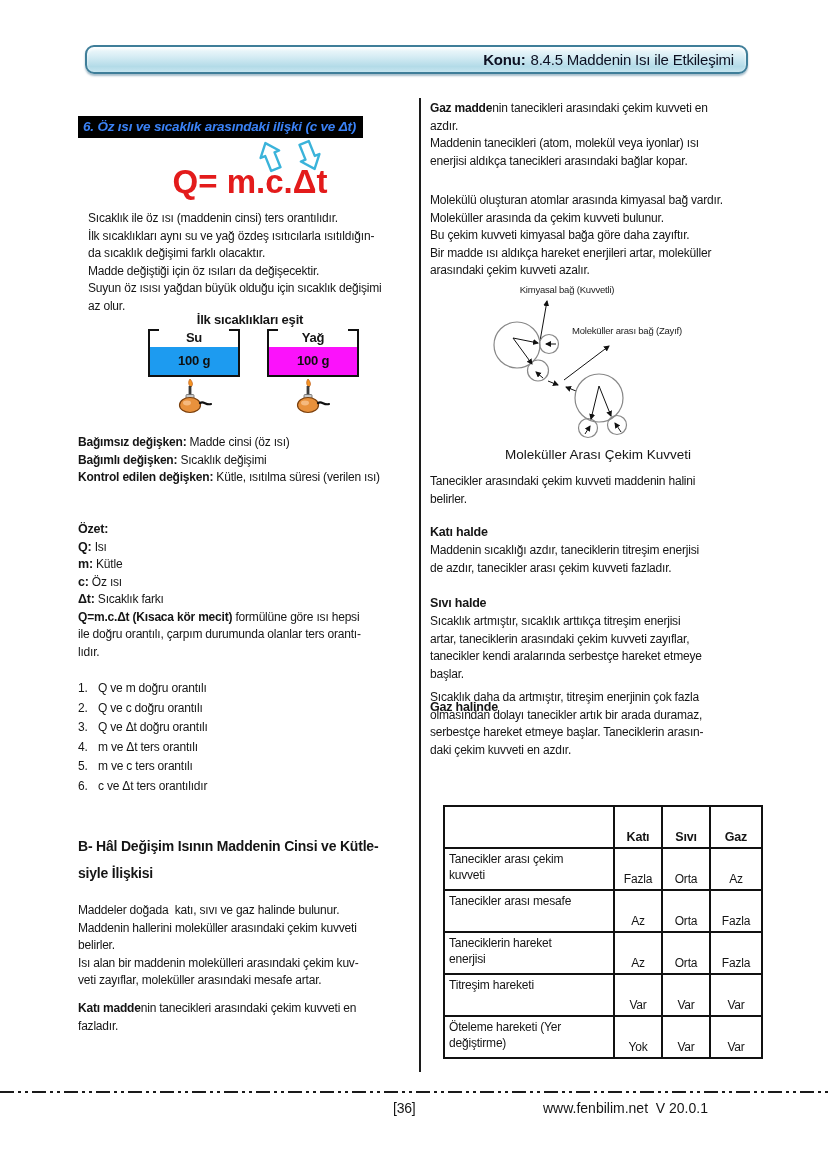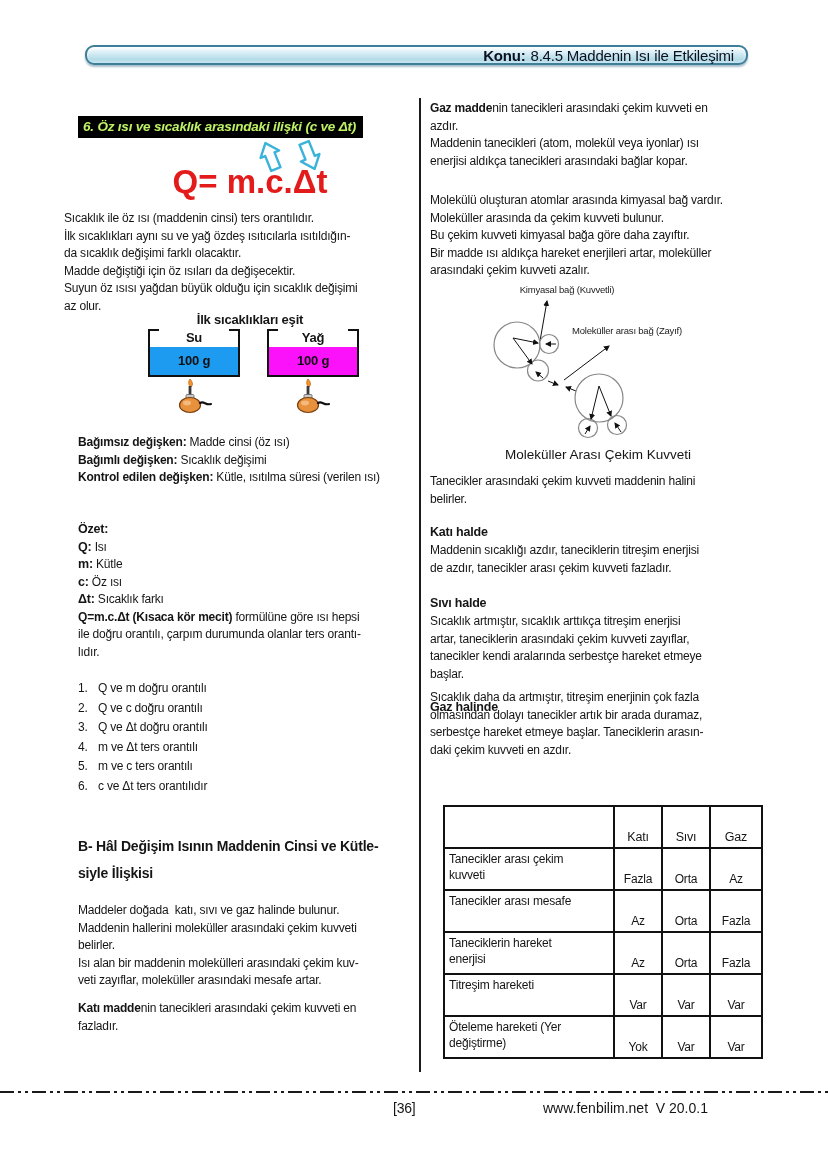--- a/index.html
+++ b/index.html
@@ -1,40 +1,40 @@
 <!DOCTYPE html>
 <html><head>
 <meta charset="utf-8">
 <style>
   html,body{margin:0;padding:0;background:#ffffff;}
   .page{position:relative;width:828px;height:1171px;background:#ffffff;overflow:hidden;
         font-family:"Liberation Sans","DejaVu Sans",sans-serif;color:#151515;letter-spacing:-0.2px;}
 
   
-  .header-bar{position:absolute;left:85px;top:45px;width:663px;height:20px;border-radius:9px;
+  .header-bar{position:absolute;left:85px;top:45px;width:663px;height:29px;border-radius:9px;
     border:2px solid #3f7e99;
     background:linear-gradient(180deg,#f4fbfd 0%,#d9eef5 35%,#b3dbe8 78%,#c6e5ef 100%);
     box-shadow:0 2px 2px rgba(60,110,140,.45), inset 0 2px 3px rgba(255,255,255,.9);
     display:flex;align-items:center;justify-content:flex-end;padding-right:12px;box-sizing:border-box;
     font-size:15px;color:#0c1022;}
   .header-bar b{margin-right:5px;}
 
   
   .divider{position:absolute;left:419px;top:98px;width:2px;height:974px;background:#1c1c1c;}
 
   .abs{position:absolute;}
   .pre{white-space:pre;}
   .body-txt{font-size:12px;line-height:17.5px;}
 
   
-  .sec-bar{left:78px;top:116px;background:#000;color:#bef264;font-style:italic;font-weight:bold;
+  .sec-bar{left:78px;top:116px;background:#000;color:#3b82f6;font-style:italic;font-weight:bold;
     font-size:13.5px;padding:3px 7px 4px 5px;white-space:pre;}
   .formula{left:78px;top:163px;width:344px;text-align:center;font-size:33px;font-weight:bold;
     color:#e31b1b;letter-spacing:0;}
-  .intro{left:64px;top:210px;}
+  .intro{left:88px;top:210px;}
   .exp-caption{left:78px;top:312px;width:344px;text-align:center;font-weight:bold;font-size:13px;}
   .beaker{position:absolute;width:92px;height:48px;border-left:2px solid #111;border-right:2px solid #111;border-bottom:2px solid #111;box-sizing:border-box;}
   .beaker::before,.beaker::after{content:"";position:absolute;top:0;width:9px;height:2px;background:#111;}
   .beaker::before{left:0;} .beaker::after{right:0;}
   .beaker-label{height:18px;line-height:18px;text-align:center;font-weight:bold;font-size:13px;}
   .beaker-liquid{height:28px;line-height:28px;text-align:center;font-weight:bold;font-size:13px;color:#101010;}
   .liquid-su{background:#1d9bf0;}
   .liquid-yag{background:#fb12fb;}
   .vars{left:78px;top:434px;width:346px;font-size:12px;line-height:17.5px;}
   .ozet{left:78px;top:521px;}
@@ -58,21 +58,21 @@
   .p-kati{left:430px;top:542px;}
   .h-sivi{left:430px;top:596px;}
   .p-sivi{left:430px;top:613px;}
   .h-gaz{left:430px;top:700px;}
   .p-gaz{left:430px;top:689px;}
   .state-h{font-weight:bold;font-size:12.5px;}
 
   
   .htable{position:absolute;left:443px;top:805px;border-collapse:collapse;table-layout:fixed;}
   .htable td,.htable th{border:2px solid #111;font-size:12px;padding:0;}
-  .htable th{height:34px;vertical-align:bottom;text-align:center;font-weight:normal;padding-bottom:3px;font-size:12.5px;}
+  .htable th{height:34px;vertical-align:bottom;text-align:center;font-weight:bold;padding-bottom:3px;font-size:12.5px;}
   .htable .lbl{width:160px;vertical-align:top;text-align:left;padding:2px 4px;white-space:pre-line;line-height:16px;height:36px;}
   .htable .val{width:46px;vertical-align:bottom;text-align:center;padding-bottom:3px;}
   .htable .val3{width:50px;}
   .htable .corner{border:2px solid #111;}
 
   
   .foot-line{position:absolute;left:0;top:1091px;width:828px;height:2px;
     background:repeating-linear-gradient(to right,#1a1a1a 0 14px,transparent 14px 18px,#1a1a1a 18px 21px,transparent 21px 25px,#1a1a1a 25px 28px,transparent 28px 32px);}
   .foot-page{position:absolute;left:393px;top:1100px;font-size:14px;}
   .foot-site{position:absolute;left:543px;top:1100px;font-size:14px;font-weight:normal;letter-spacing:0;}

